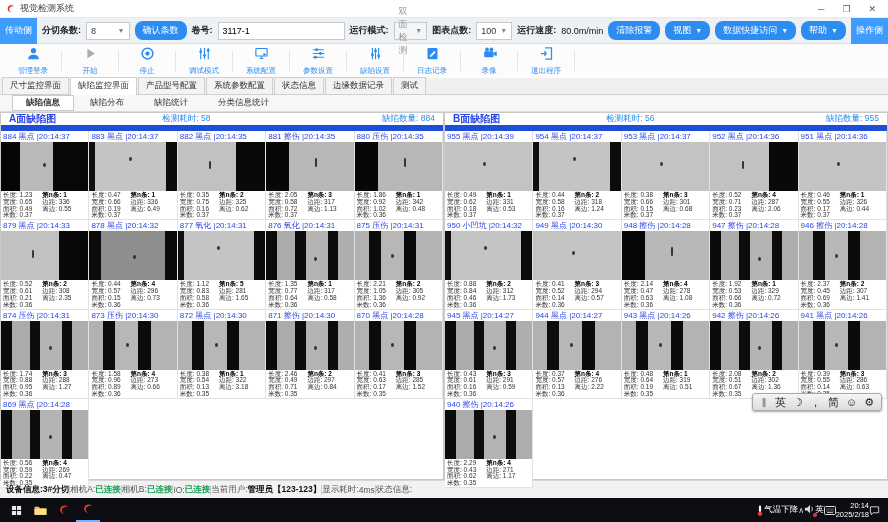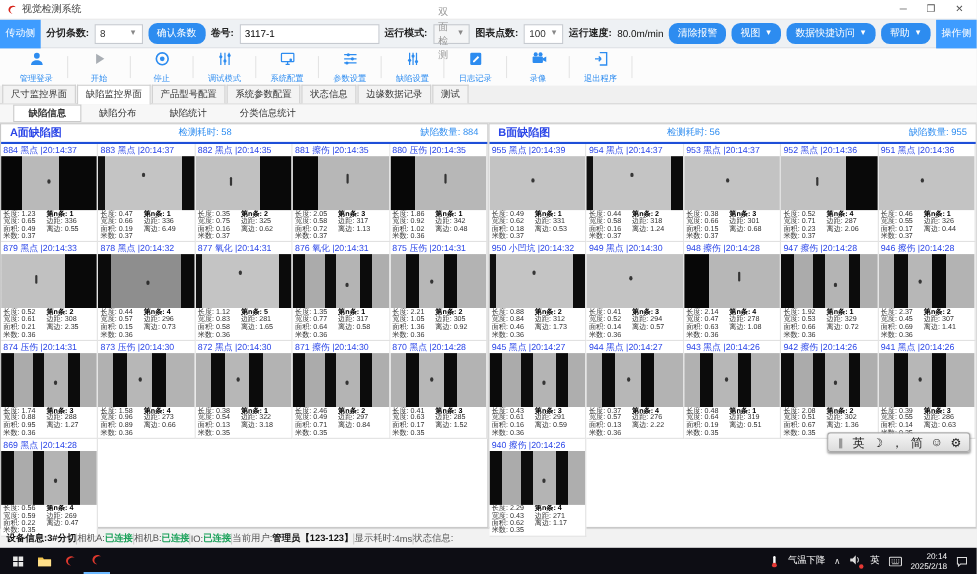--- a/index.html
+++ b/index.html
@@ -33,21 +33,21 @@
   
   .maintabs{height:17px;background:#f0f0f0;display:flex;align-items:flex-end;padding-left:2px;border-bottom:1px solid #cfcfcf}
   .mtab{font-size:8.5px;color:#333;background:#f3f3f3;border:1px solid #cfcfcf;border-bottom:none;padding:2px 7px 2px;margin-right:1px;white-space:nowrap}
   .mtab.active{background:#fff;margin-bottom:-1px;padding-bottom:3px}
   .subtabs{height:17px;background:#f7f7f7;display:flex;align-items:center;gap:2px;padding-left:12px;border-bottom:1px solid #ddd}
   .stab{font-size:8.5px;color:#333;padding:1px 13px;border:1px solid transparent}
   .stab.active{background:#fff;border-color:#c9c9c9;font-weight:bold}
   
   .panels{display:flex;height:368px;background:#e9e9e9}
   .panel{width:444px;background:#fff;border:1px solid #c9c9c9;display:flex;flex-direction:column}
-  .phead{height:18px;flex:none;display:flex;align-items:center;padding:0 8px;border-bottom:2px solid #1d4ed8}
+  .phead{height:18px;flex:none;display:flex;align-items:center;padding:0 8px;border-bottom:6px solid #1d4ed8}
   .ptitle{font-size:10px;font-weight:bold;color:#2b46e8;width:36%}
   .pmid,.pright{font-size:8.5px;color:#2d8cf0}
   .pmid{width:38%}
   .pright{margin-left:auto}
   .pgrid{flex:1;display:grid;grid-template-columns:repeat(5,1fr);grid-auto-rows:1fr}
   .cell{border-right:1px solid #e1e1e1;border-bottom:1px solid #e1e1e1;display:flex;flex-direction:column;overflow:hidden;background:#fff}
   .ctitle{height:11px;flex:none;font-size:8px;color:#2b46e8;padding:0 2px;white-space:nowrap;overflow:hidden;line-height:11px}
   .img{height:49px;flex:none;position:relative;background:#bfbfbf;overflow:hidden}
   .img::after{content:"";position:absolute;width:3px;height:4px;background:#1d1d1d;border-radius:50%;opacity:.85;left:48%;top:42%}
   .p0{background:linear-gradient(90deg,#060606 0 22%,#b9b9b9 22% 60%,#080808 60% 100%)}
@@ -70,21 +70,21 @@
   .cir{flex:1;display:flex;flex-direction:column}
   .cir .strip{font-weight:bold;color:#000}
   
   .statusbar{height:18px;background:#f2f2f2;border-top:1px solid #d6d6d6;display:flex;align-items:center;font-size:8.5px;color:#555;padding:0 6px}
   .statusbar b{color:#111}
   .ok{color:#18a058;font-weight:bold}
   .vsep{width:1px;height:10px;background:#ccc}
   
   .taskbar{height:24px;background:#0d0d14;display:flex;align-items:center;color:#fff;padding:0 4px}
   .tbicon{width:24px;height:24px;display:flex;align-items:center;justify-content:center;flex:none}
-  .tray{margin-left:auto;display:flex;align-items:center;gap:8px;font-size:8.5px;padding-right:4px}
+  .tray{margin-left:auto;display:flex;align-items:center;gap:0;font-size:8.5px;padding-right:4px}
   .tray .chev{font-size:8px;color:#ddd}
   .clock{font-size:7.5px;line-height:1.2;text-align:right;white-space:nowrap}
   .spk{position:relative}
   .spk .dot{position:absolute;right:-2px;bottom:-1px;width:4px;height:4px;background:#e53935;border-radius:50%}
   
   .imebar{position:absolute;right:6px;top:393px;height:18px;background:linear-gradient(#f5f5f5,#dcdcdc);
           border:1px solid #a9a9a9;border-radius:3px;display:flex;align-items:center;gap:7px;padding:0 7px;
           font-size:11px;color:#222;box-shadow:0 1px 2px rgba(0,0,0,.35)}
   .imebar .handle{color:#999;font-size:9px}
 </style>

